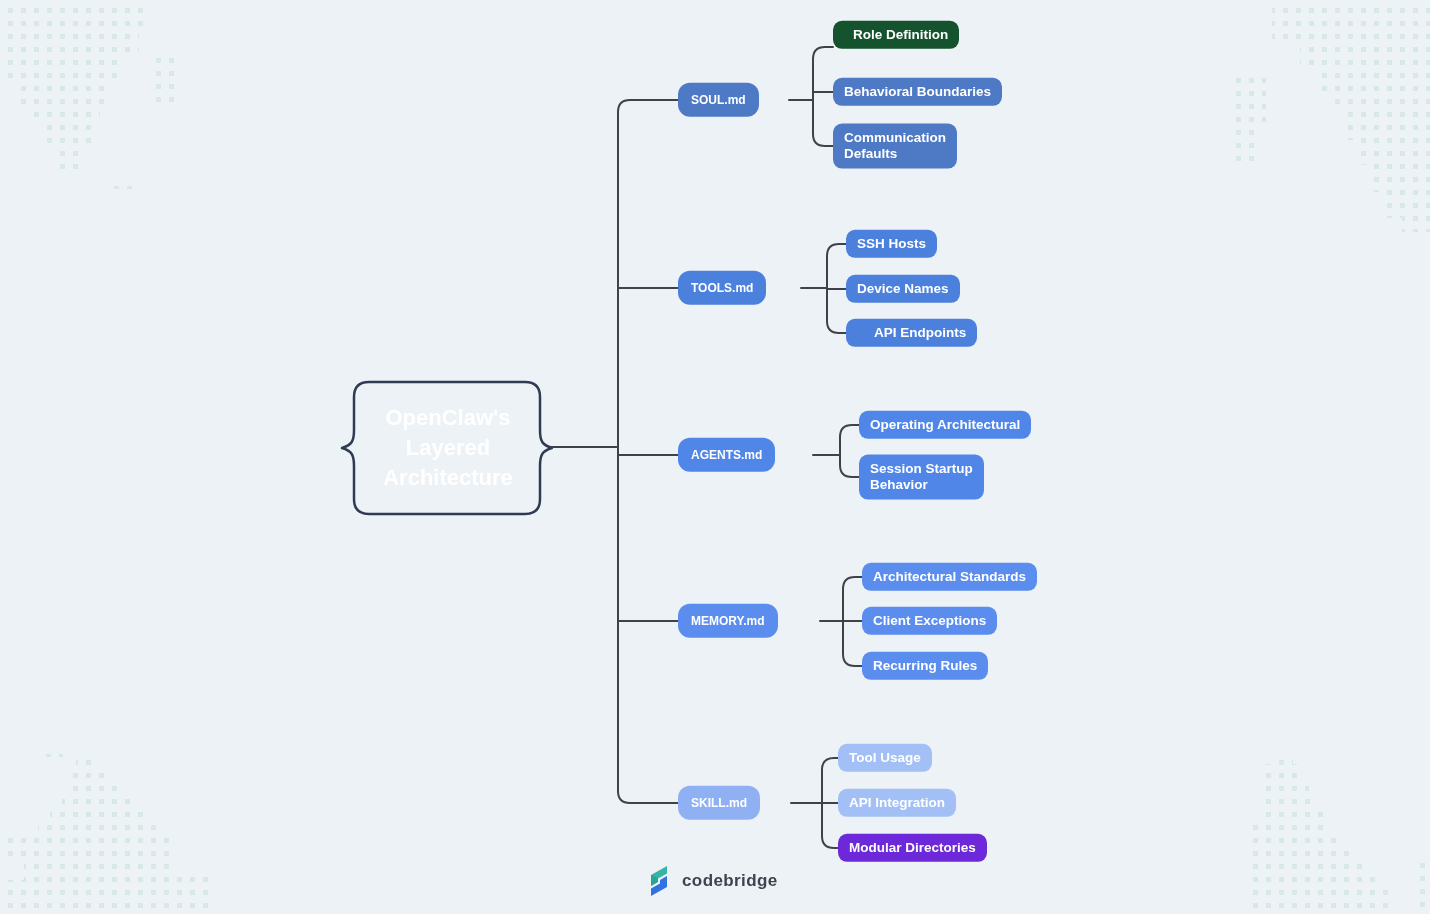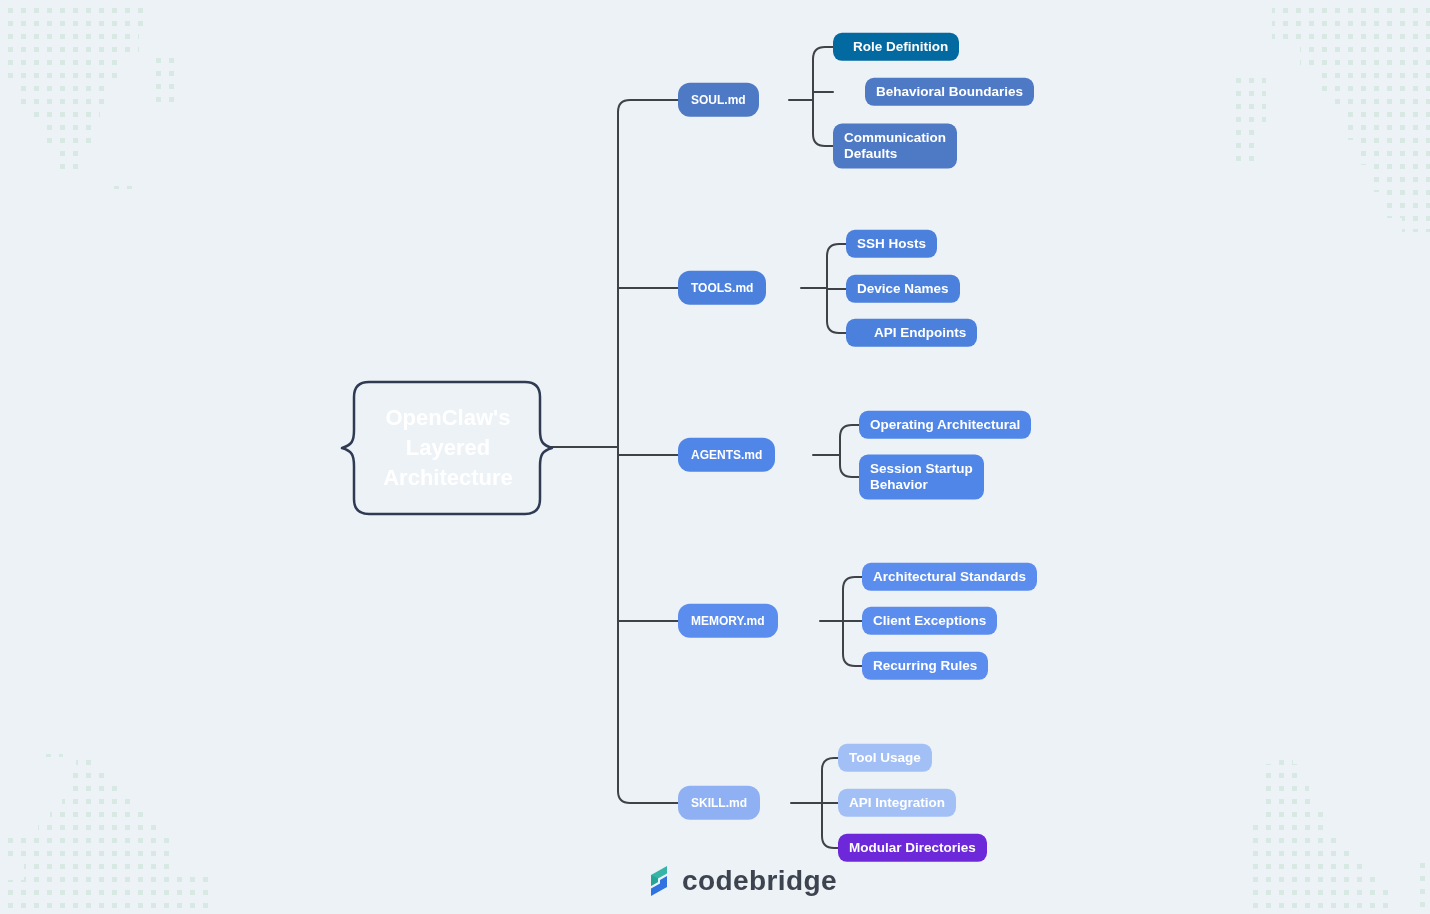--- a/index.html
+++ b/index.html
@@ -47,21 +47,21 @@
   .root-label{
     position:absolute;left:354px;top:382px;width:188px;height:132px;
     display:flex;align-items:center;justify-content:center;text-align:center;
     color:#fff;font-weight:bold;font-size:22px;line-height:30px;white-space:pre-line;
   }
 
   .logo{
     position:absolute;left:646px;top:864px;height:34px;
     display:flex;align-items:center;gap:10px;
   }
-  .logo .word{font-size:28px;font-weight:bold;color:#3d4450;letter-spacing:.4px;}
+  .logo .word{font-size:17px;font-weight:bold;color:#3d4450;letter-spacing:.4px;}
 </style>
 </head>
 <body>
 
 <div class="corner c-tl"></div>
 <div class="corner c-tl-green"></div>
 <div class="corner c-tl-tiny"></div>
 <div class="corner c-tr"></div>
 <div class="corner c-tr-eu"></div>
 <div class="corner c-bl"></div>
@@ -97,22 +97,22 @@
   <path d="M822 803 H838"></path>
 
   <path class="rootshape" fill="#4285f4" d="M369 382 H525 Q540 382 540 397 V430 C540 441 542 445 552 448 C542 451 540 455 540 466 V499 Q540 514 525 514 H369 Q354 514 354 499 V466 C354 455 352 451 342 448 C352 445 354 441 354 430 V397 Q354 382 369 382 Z"></path>
 </svg>
 
 <div class="root-label">OpenClaw's
 Layered
 Architecture</div>
 
 <div class="node topic" style="left: 678px; top: 100px; background-color: rgb(78, 121, 197);">SOUL.md</div>
-<div class="node kid" style="left: 833px; top: 47px; background-color: #0369a1; padding-left: 20px;">Role Definition</div>
-<div class="node kid" style="left: 833px; top: 92px; background-color: rgb(78, 121, 197); margin-left: 32px;">Behavioral Boundaries</div>
+<div class="node kid" style="left: 833px; top: 35px; background-color: #14532d; padding-left: 20px;">Role Definition</div>
+<div class="node kid" style="left: 833px; top: 92px; background-color: rgb(78, 121, 197);">Behavioral Boundaries</div>
 <div class="node kid" style="left: 833px; top: 146px; background-color: rgb(78, 121, 197);">Communication
 Defaults</div>
 
 <div class="node topic" style="left: 678px; top: 288px; background-color: rgb(75, 128, 221);">TOOLS.md</div>
 <div class="node kid" style="left: 846px; top: 244px; background-color: rgb(75, 128, 221);">SSH Hosts</div>
 <div class="node kid" style="left: 846px; top: 289px; background-color: rgb(75, 128, 221);">Device Names</div>
 <div class="node kid" style="left: 846px; top: 333px; background-color: rgb(75, 128, 221); padding-left: 28px;">API Endpoints</div>
 
 <div class="node topic" style="left: 678px; top: 455px; background-color: rgb(79, 134, 232);">AGENTS.md</div>
 <div class="node kid" style="left: 859px; top: 425px; background-color: rgb(79, 134, 232);">Operating Architectural</div>

